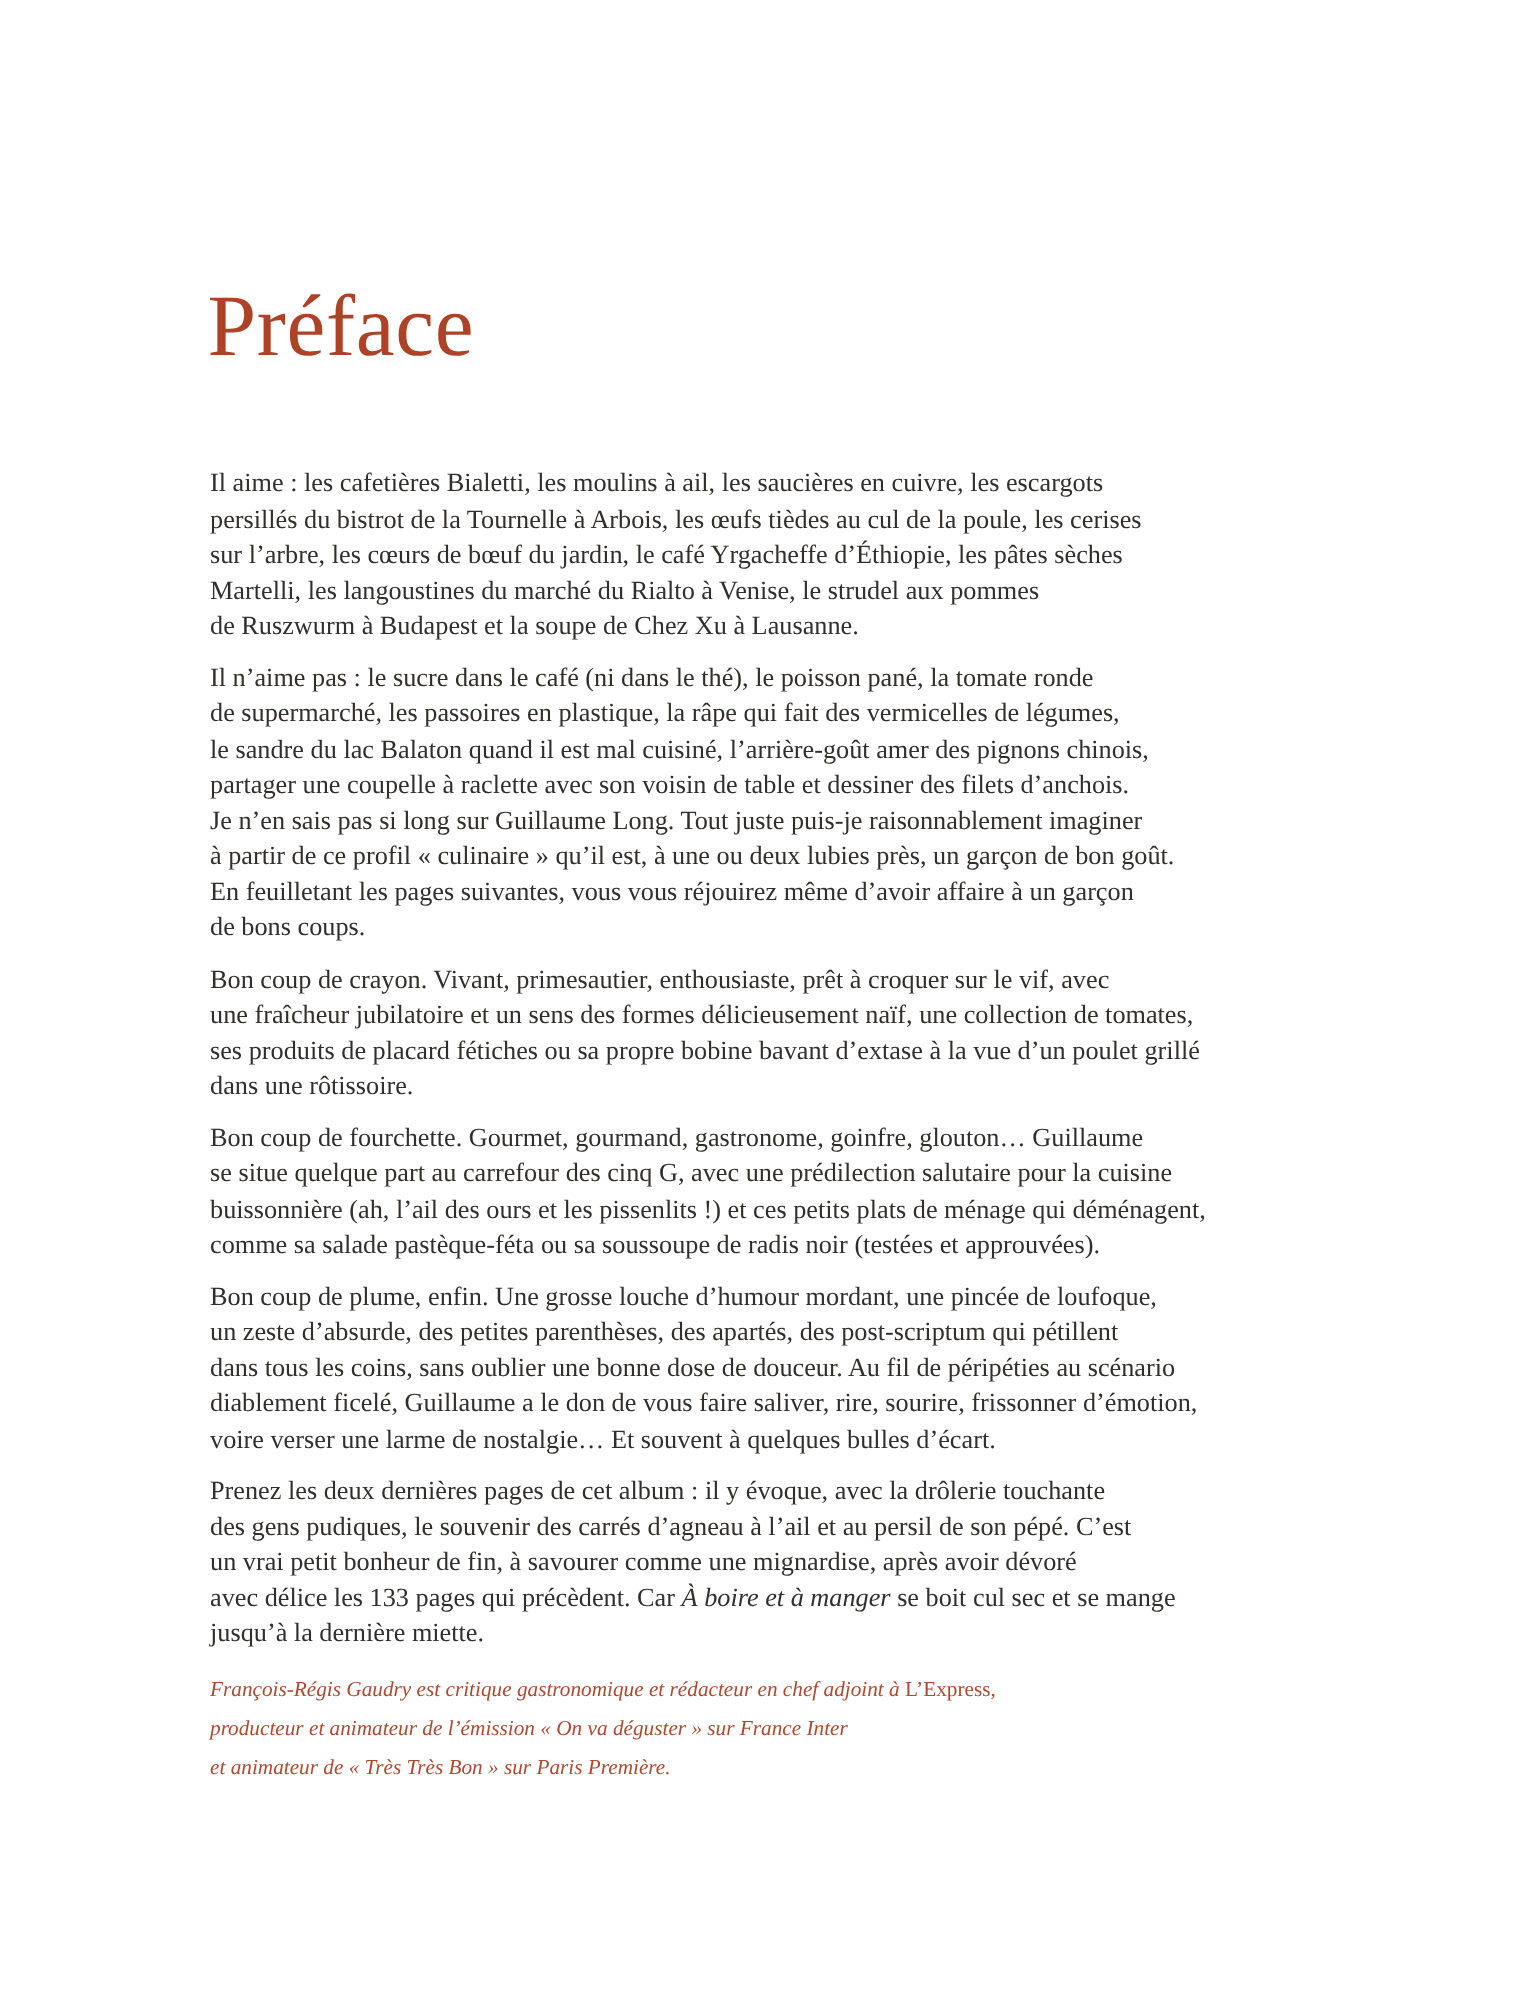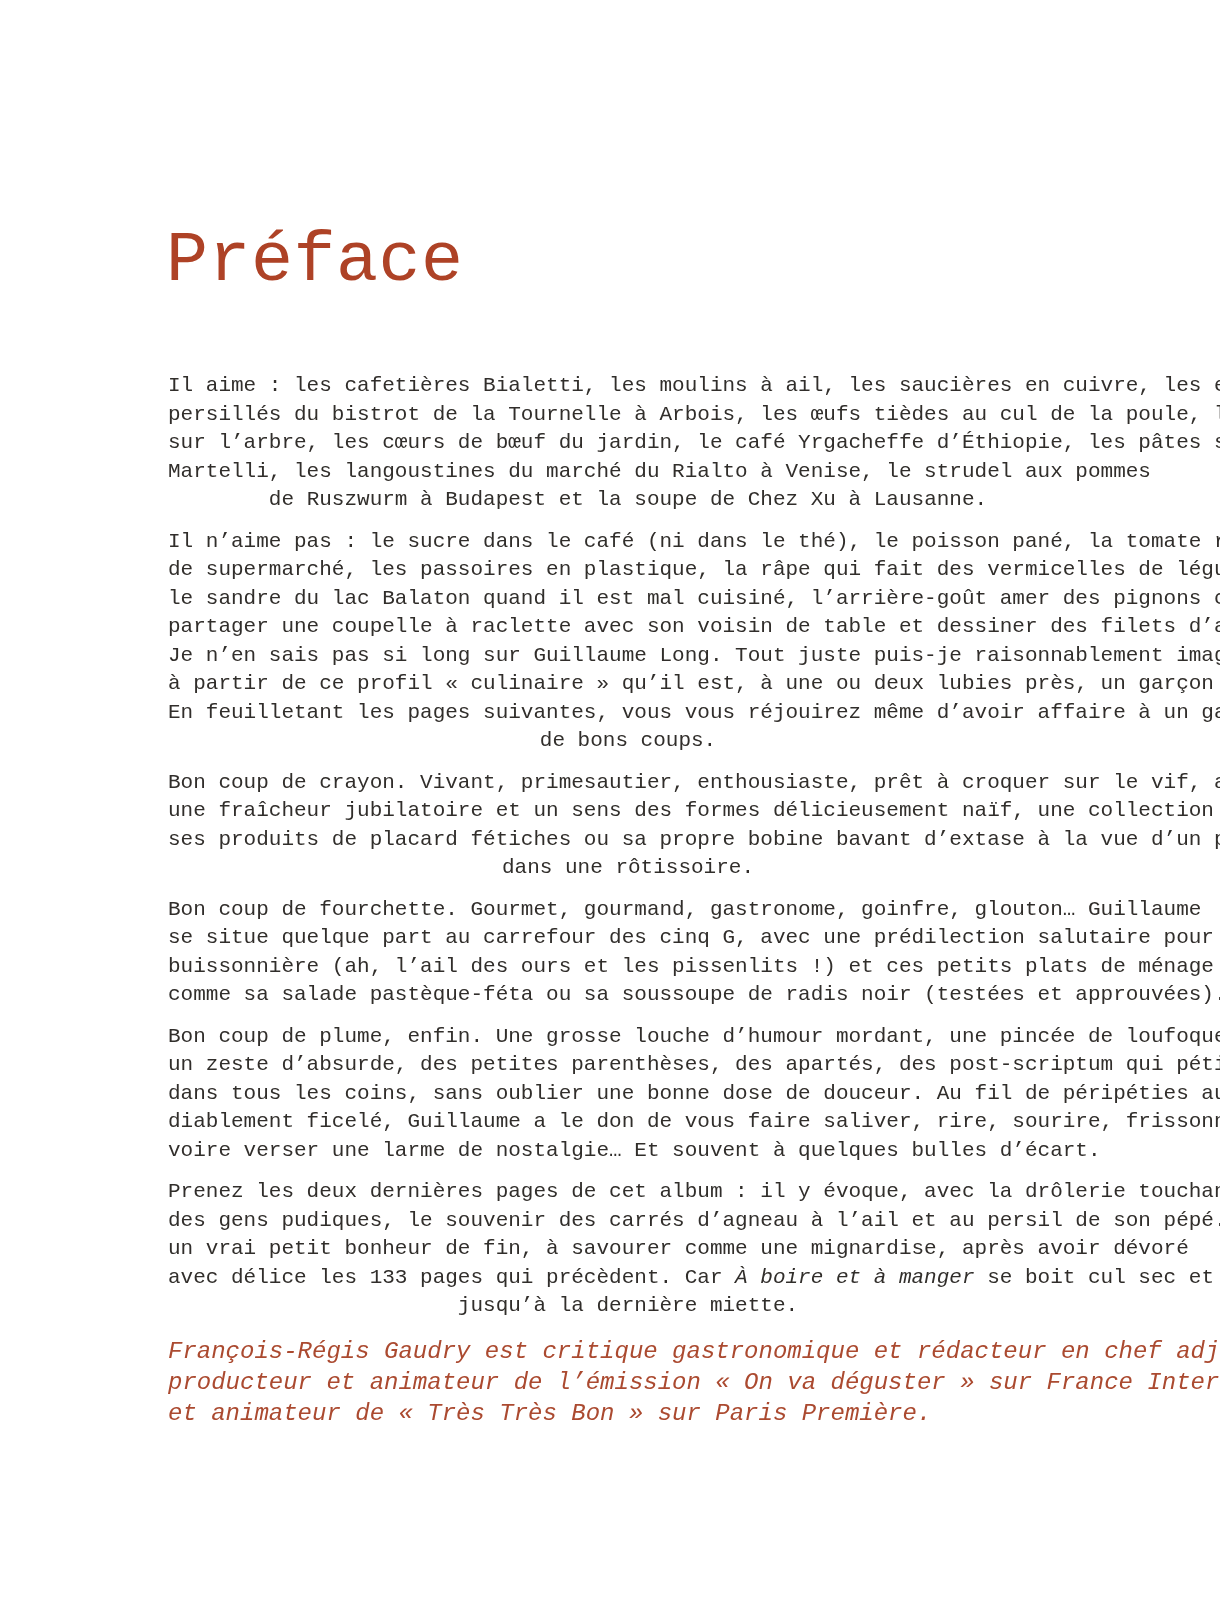--- a/index.html
+++ b/index.html
@@ -7,51 +7,50 @@
     --body-color:#312e2b;
     --accent-color:#ab4a30;
     --page-bg:#ffffff;
   }
   html,body{margin:0;padding:0;background:#fff;}
   .page{
     position:relative;
     width:1220px;height:1600px;
     background:var(--page-bg);
     overflow:hidden;
-    font-family:Liberation Mono, monospace;
+    font-family:Liberation Serif, serif;
   }
   .title{
     position:absolute;left:166px;top:227px;
     margin:0;
     font-size:70px;line-height:1;font-weight:400;
     color:var(--title-color);
     letter-spacing:0.5px;
   }
   .body-text{
     position:absolute;left:168px;top:372px;width:920px;
     color:var(--body-color);
     font-size:21px;line-height:28.5px;
   }
   .para{
     margin:0 0 13px 0;
     white-space:nowrap;
-    text-align:center;
   }
   .para em{font-style:italic;}
   .signature{
     position:absolute;left:168px;top:1336px;width:920px;
     color:var(--accent-color);
   }
   .author-name{
     margin:0 0 9px 0;
     font-size:23px;line-height:26px;font-weight:400;
   }
   .author-bio{
     margin:0;
-    font-size:24px;line-height:31px;
+    font-size:17px;line-height:31px;
     font-style:italic;
     white-space:nowrap;
   }
   .author-bio em{font-style:normal;}
 </style>
 </head>
 <body>
 
 <div class="page">
 

